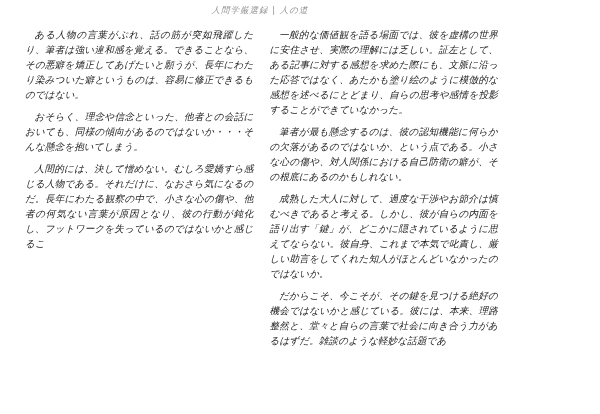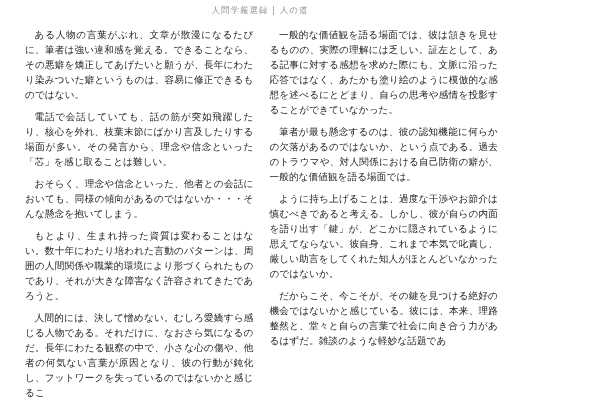--- a/index.html
+++ b/index.html
@@ -7,20 +7,21 @@
     padding: 0;
     background: #ffffff;
   }
   .page {
     position: relative;
     width: 520px;
     height: 414px;
     background: #ffffff;
     overflow: hidden;
     font-family: "DejaVu Serif", "Liberation Serif", serif;
+    font-style: italic;
   }
   .running-header {
     padding-top: 5px;
     text-align: center;
     font-size: 8.5px;
     letter-spacing: 1px;
     color: #8f8f8f;
     font-family: "DejaVu Sans", "Liberation Sans", sans-serif;
   }
   .columns {
@@ -51,28 +52,26 @@
 
 <div class="page">
 
   <div class="running-header">
     <span>人間学厳選録 | 人の道</span>
   </div>
 
   <div class="columns">
 
     <div class="column">
-      <p class="para">ある人物の言葉がぶれ、文章が散漫になるたびに、筆者は強い違和感を覚える。できることなら、その悪癖を矯正してあげたいと願うが、長年にわたり染みついた癖というものは、容易に修正できるものではない。</p>
-      <p class="para">電話で会話していても、話の筋が突如飛躍したり、核心を外れ、枝葉末節にばかり言及したりする場面が多い。その発言から、理念や信念といった「芯」を感じ取ることは難しい。</p>
+      <p class="para">ある人物の言葉がぶれ、話の筋が突如飛躍したり、筆者は強い違和感を覚える。できることなら、その悪癖を矯正してあげたいと願うが、長年にわたり染みついた癖というものは、容易に修正できるものではない。</p>
       <p class="para">おそらく、理念や信念といった、他者との会話においても、同様の傾向があるのではないか・・・そんな懸念を抱いてしまう。</p>
-      <p class="para">もとより、生まれ持った資質は変わることはない。数十年にわたり培われた言動のパターンは、周囲の人間関係や職業的環境により形づくられたものであり、それが大きな障害なく許容されてきたであろうと。</p>
       <p class="para">人間的には、決して憎めない。むしろ愛嬌すら感じる人物である。それだけに、なおさら気になるのだ。長年にわたる観察の中で、小さな心の傷や、他者の何気ない言葉が原因となり、彼の行動が鈍化し、フットワークを失っているのではないかと感じるこ</p>
     </div>
 
     <div class="column">
-      <p class="para">一般的な価値観を語る場面では、彼は頷きを見せるものの、実際の理解には乏しい。証左として、ある記事に対する感想を求めた際にも、文脈に沿った応答ではなく、あたかも塗り絵のように模倣的な感想を述べるにとどまり、自らの思考や感情を投影することができていなかった。</p>
-      <p class="para">筆者が最も懸念するのは、彼の認知機能に何らかの欠落があるのではないか、という点である。過去のトラウマや、対人関係における自己防衛の癖が、一般的な価値観を語る場面では。</p>
-      <p class="para">ように持ち上げることは、過度な干渉やお節介は慎むべきであると考える。しかし、彼が自らの内面を語り出す「鍵」が、どこかに隠されているように思えてならない。彼自身、これまで本気で叱責し、厳しい助言をしてくれた知人がほとんどいなかったのではないか。</p>
+      <p class="para">一般的な価値観を語る場面では、彼を虚構の世界に安住させ、実際の理解には乏しい。証左として、ある記事に対する感想を求めた際にも、文脈に沿った応答ではなく、あたかも塗り絵のように模倣的な感想を述べるにとどまり、自らの思考や感情を投影することができていなかった。</p>
+      <p class="para">筆者が最も懸念するのは、彼の認知機能に何らかの欠落があるのではないか、という点である。小さな心の傷や、対人関係における自己防衛の癖が、その根底にあるのかもしれない。</p>
+      <p class="para">成熟した大人に対して、過度な干渉やお節介は慎むべきであると考える。しかし、彼が自らの内面を語り出す「鍵」が、どこかに隠されているように思えてならない。彼自身、これまで本気で叱責し、厳しい助言をしてくれた知人がほとんどいなかったのではないか。</p>
       <p class="para">だからこそ、今こそが、その鍵を見つける絶好の機会ではないかと感じている。彼には、本来、理路整然と、堂々と自らの言葉で社会に向き合う力があるはずだ。雑談のような軽妙な話題であ</p>
     </div>
 
   </div>
 </div>
 
 </body></html>

